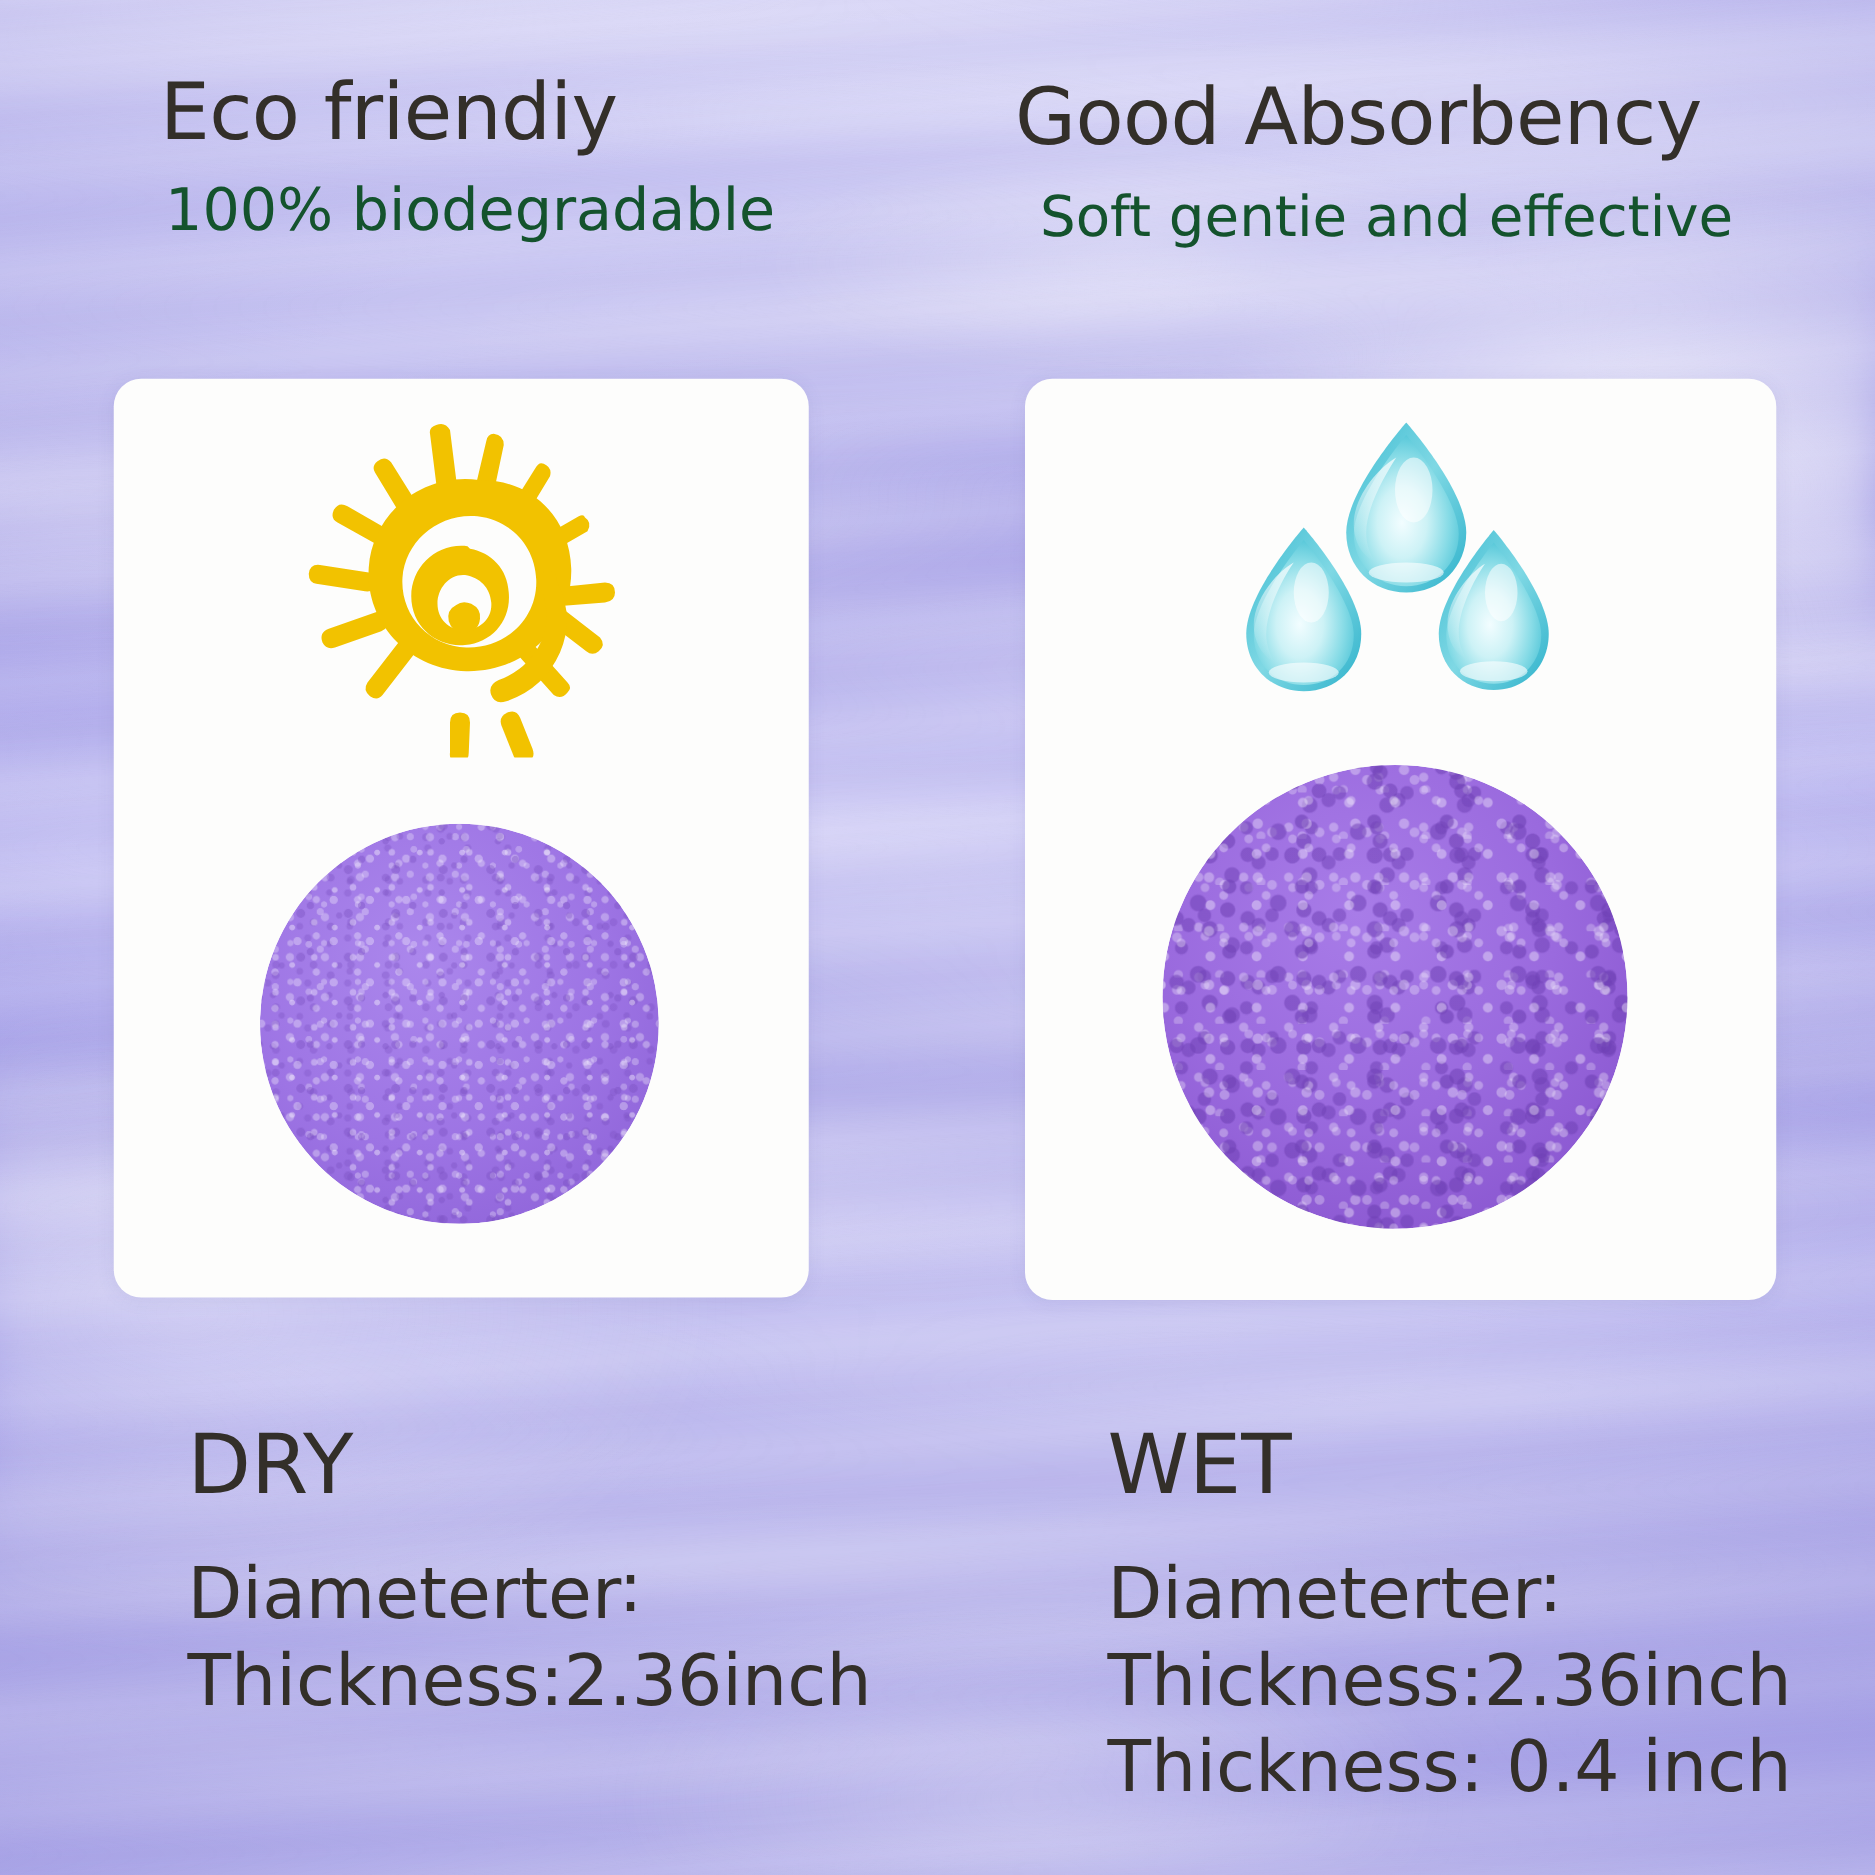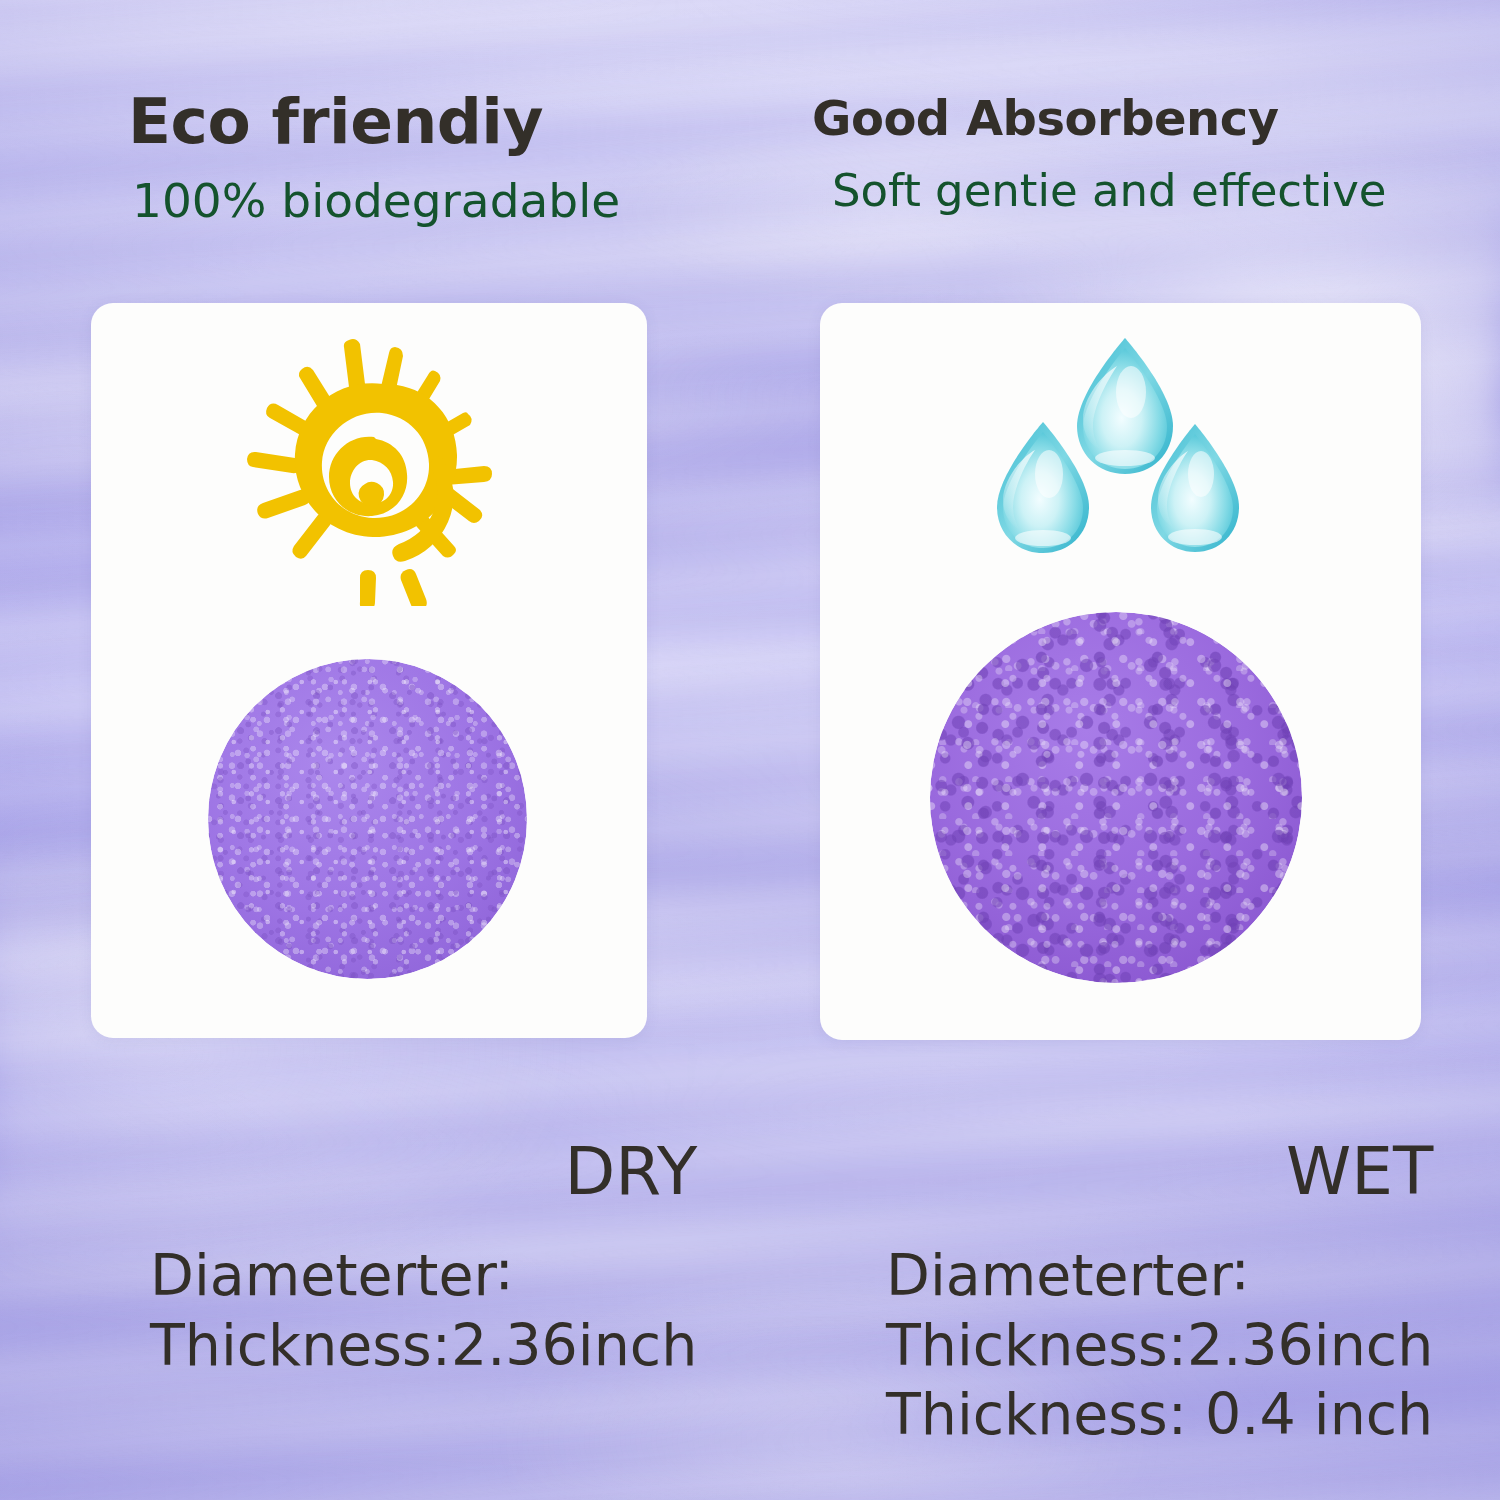--- a/index.html
+++ b/index.html
@@ -79,39 +79,38 @@
     inset: 0;
     background: radial-gradient(ellipse 78% 68% at 50% 46%,
       rgba(255,255,255,.10) 0%, rgba(255,255,255,0) 58%,
       rgba(120,112,208,.17) 100%);
   }
 
   
   .heading-block { position: absolute; }
   .heading-title {
     color: #332f29;
-    font-weight: 700;
+    font-weight: 400;
     letter-spacing: -0.5px;
     white-space: nowrap;
     line-height: 1;
-    margin-top: 32px;
   }
   .heading-sub {
     color: #14532d;
     font-weight: 400;
     white-space: nowrap;
     line-height: 1;
   }
 
   #eco-block  { left: 128px; top: 58px; }
   #eco-block  .heading-title { font-size: 63px; }
   #eco-block  .heading-sub   { font-size: 47px; margin-top: 24px; margin-left: 4px; }
 
   #abs-block  { left: 812px; top: 62px; }
-  #abs-block  .heading-title { font-size: 48px; }
+  #abs-block  .heading-title { font-size: 63px; }
   #abs-block  .heading-sub   { font-size: 45px; margin-top: 26px; margin-left: 20px; }
 
   
   .card {
     position: absolute;
     background: #fdfdfc;
     border-radius: 22px;
     box-shadow: 0 2px 14px rgba(90,84,170,.10);
   }
   #card-dry { left: 91px;  top: 303px; width: 556px; height: 735px; }
@@ -193,21 +192,21 @@
     opacity: .92;
   }
   .sponge-rim {
     position: absolute; inset: 0; border-radius: 50%;
     background: radial-gradient(circle at 50% 50%,
       rgba(0,0,0,0) 72%, rgba(90,46,160,.16) 92%, rgba(80,40,150,.26) 100%);
   }
 
   
   .label-block { position: absolute; color: #332f29; }
-  .label-word { font-size: 66px; font-weight: 400; line-height: 1; letter-spacing: 0px; text-align: right; }
+  .label-word { font-size: 66px; font-weight: 400; line-height: 1; letter-spacing: 0px; }
   .label-line { font-size: 57px; font-weight: 400; line-height: 1.22; white-space: nowrap; }
   .label-lines { margin-top: 36px; }
 
   #label-dry { left: 150px; top: 1139px; }
   #label-wet { left: 886px; top: 1139px; }
 </style>
 </head>
 <body>
 
 <div id="stage">

